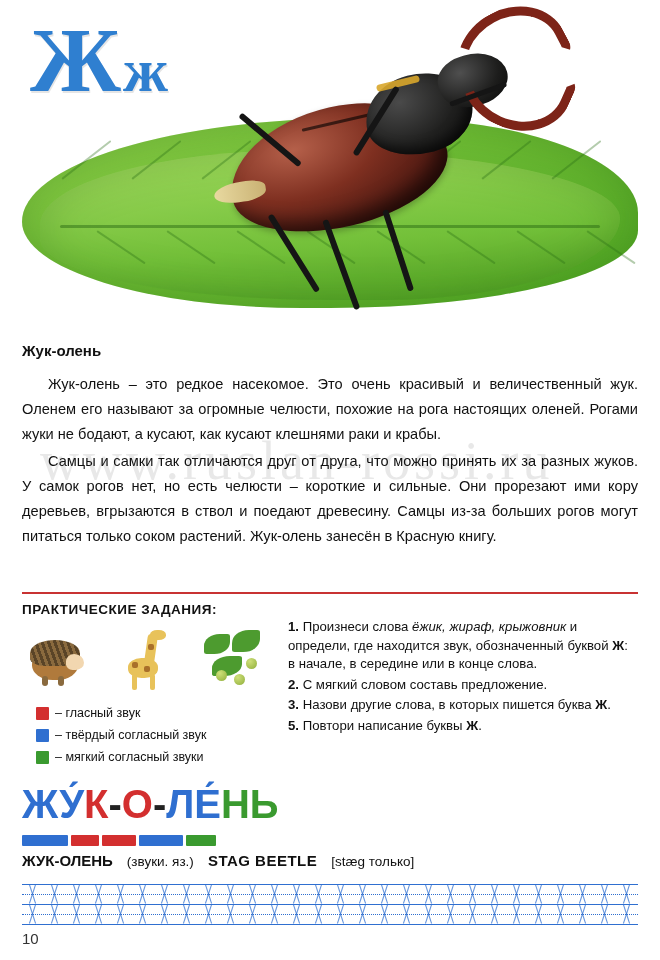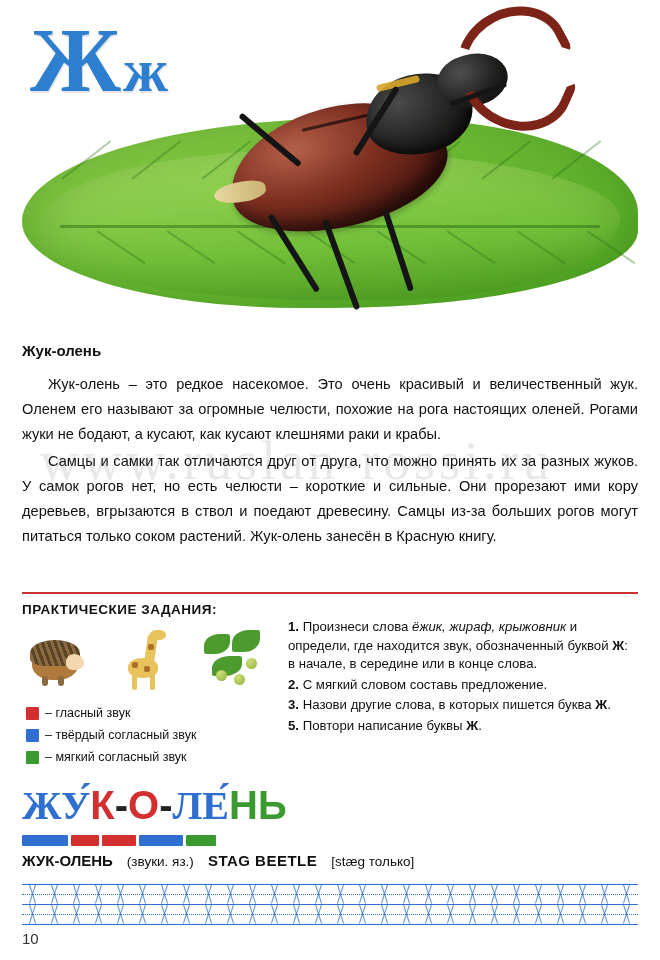--- a/index.html
+++ b/index.html
@@ -133,39 +133,39 @@
   
   .gf-body{position:absolute;left:18px;top:32px;width:30px;height:20px;background:#e8c25a;border-radius:45%;}
   .gf-neck{position:absolute;left:36px;top:8px;width:10px;height:30px;background:#e8c25a;border-radius:4px;transform:rotate(8deg);}
   .gf-head{position:absolute;left:40px;top:4px;width:16px;height:10px;background:#e8c25a;border-radius:45%;}
   .gf-leg{position:absolute;width:5px;height:16px;background:#e8c25a;top:48px;border-radius:2px;}
   .gf-spot{position:absolute;width:6px;height:6px;background:#a9702a;border-radius:2px;}
   
   .gb-leaf{position:absolute;background:#4d9b2f;border-radius:60% 10% 60% 10%;}
   .gb-ber{position:absolute;width:11px;height:11px;border-radius:50%;background:radial-gradient(circle at 35% 30%,#cfe07a,#8fae3a);}
 
-  .legend{position:absolute;left:26px;top:704px;width:250px;font-size:12.5px;line-height:19px;}
+  .legend{position:absolute;left:36px;top:704px;width:250px;font-size:12.5px;line-height:19px;}
   .legend .row{display:flex;align-items:center;gap:6px;margin-bottom:3px;}
   .sw{width:13px;height:13px;display:inline-block;border-radius:1px;}
 
   .tasks{
     position:absolute;left:288px;top:618px;width:350px;font-size:13.2px;line-height:18.5px;
   }
   .tasks .t{margin-bottom:2px;}
   .tasks b{font-weight:bold;}
   .tasks i{font-style:italic;}
 
   
   .word{
     position:absolute;left:22px;top:782px;width:420px;height:44px;
     font-family:"Liberation Sans", sans-serif;font-weight:bold;font-size:40px;
     letter-spacing:0px;white-space:nowrap;
   }
   .word .c-red{color:#d32f2f;}
-  .word .c-blue{color:#2f6fd0;font-family:Liberation Serif, serif;}
+  .word .c-blue{color:#2f6fd0;}
   .word .c-green{color:#3a9a2f;}
   .word .c-dark{color:#222;}
   .boxes{position:absolute;left:22px;top:832px;height:11px;}
   .boxes span{display:inline-block;height:11px;margin-right:3px;border-radius:1px;}
 
   .trans{
     position:absolute;left:22px;top:852px;width:616px;font-size:15px;font-weight:bold;
     display:flex;align-items:baseline;gap:14px;
   }
   .trans .ru{font-weight:bold;}
@@ -282,21 +282,21 @@
     <div class="row">
       <span class="sw" style="background:#d32f2f"></span>
       <span>– гласный звук</span>
     </div>
     <div class="row">
       <span class="sw" style="background:#2f6fd0"></span>
       <span>– твёрдый согласный звук</span>
     </div>
     <div class="row">
       <span class="sw" style="background:#3a9a2f"></span>
-      <span>– мягкий согласный звук</span>
+      <span>– мягкий согласный звуки</span>
     </div>
   </div>
 
   <div class="tasks">
     <div class="t"><b>1.</b> <span>Произнеси слова <i>ёжик, жираф, крыжовник</i> и определи, где находится звук, обозначенный буквой <b>Ж</b>: в начале, в середине или в конце слова.</span></div>
     <div class="t"><b>2.</b> <span>С мягкий словом составь предложение.</span></div>
     <div class="t"><b>3.</b> <span>Назови другие слова, в которых пишется буква <b>Ж</b>.</span></div>
     <div class="t"><b>5.</b> <span>Повтори написание буквы <b>Ж</b>.</span></div>
   </div>
 

